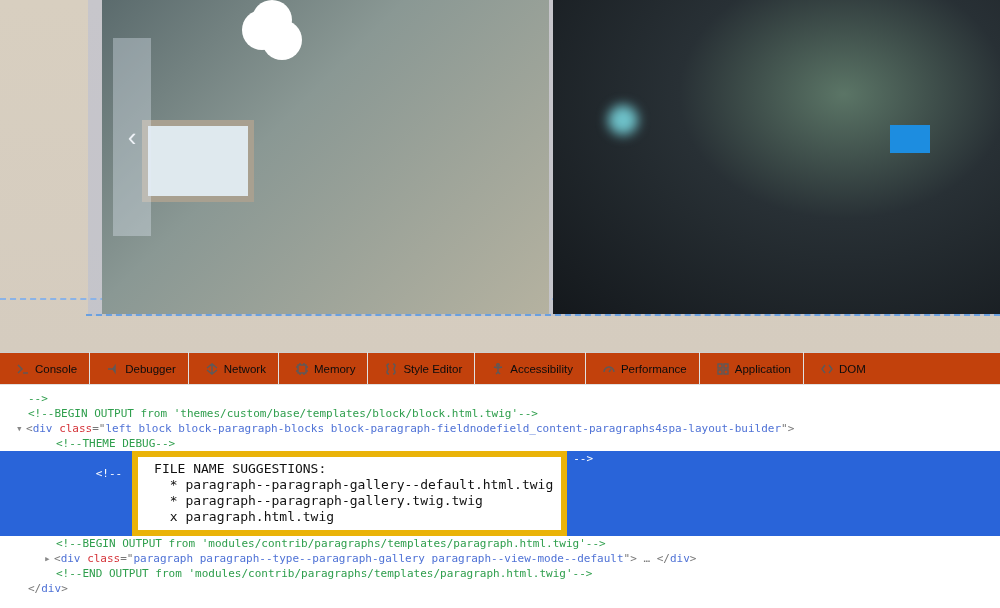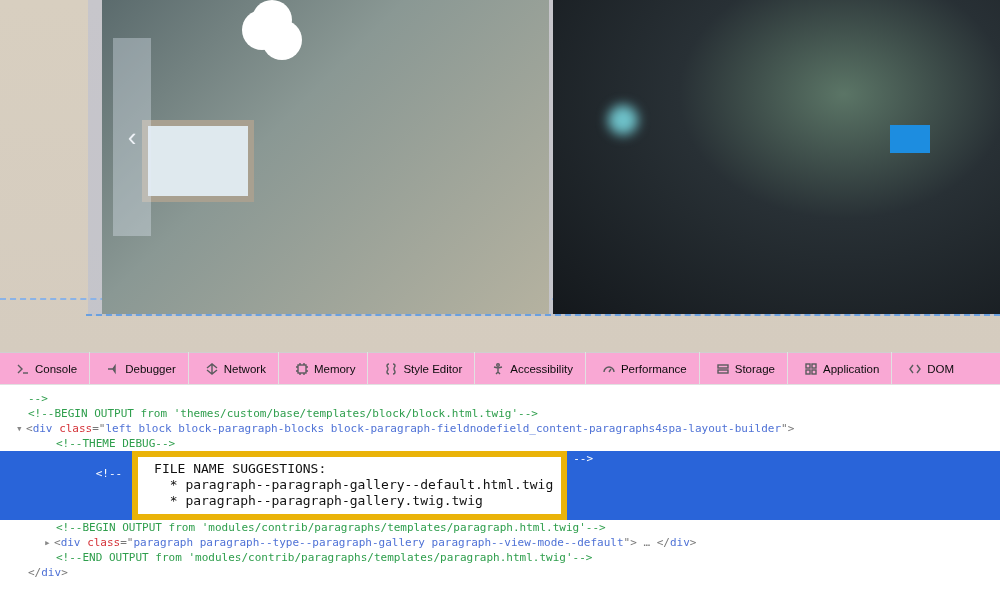--- a/index.html
+++ b/index.html
@@ -12,21 +12,21 @@
 .img-row { position: absolute; left: 102px; top: 0; right: 0; height: 314px; display: flex; gap: 4px; }
 .img-slot { flex: 1; background: #3a4a54; position: relative; overflow: hidden; }
 .room1 { background: linear-gradient(135deg, #5b6b6d 0%, #8a9894 40%, #b5b2a0 100%); }
 .room1::before { content:""; position:absolute; left:40px; top:120px; width:100px; height:70px; background:#dfe9ee; border:6px solid #a8a090; }
 .room1::after { content:""; position:absolute; left:140px; top:10px; width:40px; height:40px; background:#fff; border-radius:50%; box-shadow:20px 10px 0 0 #fff, 10px -10px 0 0 #fff; }
 .room2 { background: radial-gradient(ellipse at 65% 30%, #5b7566 0%, #283035 40%, #14181c 100%); }
 .room2::before { content:""; position:absolute; left:55px; top:105px; width:30px; height:30px; background:#6ec1c9; border-radius:50%; filter:blur(6px); }
 .room2::after { content:""; position:absolute; right:70px; top:125px; width:40px; height:28px; background:#1d8de0; }
 .carousel-prev { position:absolute; left:113px; top:38px; width:38px; height:198px; background:rgba(230,238,250,0.35); display:flex; align-items:center; justify-content:center; color:#eef2f7; font-size:26px; }
 
-.devtools-tabs { height: 33px; border-top: 1px solid #cfcfcf; border-bottom: 1px solid #e1e1e1; background:#f9a8d4; display:flex; align-items:center; padding:0 8px; gap:4px; font-size:11.5px; color:#0c0c0d; }
+.devtools-tabs { height: 33px; border-top: 1px solid #cfcfcf; border-bottom: 1px solid #e1e1e1; background:#c2410c; display:flex; align-items:center; padding:0 8px; gap:4px; font-size:11.5px; color:#0c0c0d; }
 .tab { display:flex; align-items:center; gap:5px; padding:0 8px; height:33px; cursor:pointer; }
 .tab.sep { border-left:1px solid #e1e1e1;padding-left:16px; }
 .tab .ic { width:14px; height:14px; display:flex; align-items:center; justify-content:center; color:#5a5a5d; }
 
 .markup-pane { height: 223px; overflow:auto; font-family: Menlo, Consolas, monospace; font-size:11px; line-height:15px; padding-top:6px; }
 .line { white-space: pre; }
 .i1 { padding-left: 28px; }
 .i2 { padding-left: 56px; }
 .twisty { display:inline-block; width:10px; margin-left:-12px; color:#888; cursor:pointer; }
 .c-comment { color:#2e9e4c; }
@@ -114,29 +114,20 @@
         <svg width="14" height="14" viewBox="0 0 14 14" fill="none" stroke="currentColor" stroke-width="1.4">
           <path d="M2 10a5 5 0 0 1 10 0"></path>
           <path d="M7 10l2-3"></path>
         </svg>
       </span>
     <span>Performance</span>
   </div>
   <div class="tab sep">
     <span class="ic">
         <svg width="14" height="14" viewBox="0 0 14 14" fill="none" stroke="currentColor" stroke-width="1.4">
-          <rect x="2" y="3" width="10" height="3"></rect>
-          <rect x="2" y="8" width="10" height="3"></rect>
-        </svg>
-      </span>
-    <span>Storage</span>
-  </div>
-  <div class="tab sep">
-    <span class="ic">
-        <svg width="14" height="14" viewBox="0 0 14 14" fill="none" stroke="currentColor" stroke-width="1.4">
           <rect x="2" y="2" width="4" height="4"></rect>
           <rect x="8" y="2" width="4" height="4"></rect>
           <rect x="2" y="8" width="4" height="4"></rect>
           <rect x="8" y="8" width="4" height="4"></rect>
         </svg>
       </span>
     <span>Application</span>
   </div>
   <div class="tab sep">
     <span class="ic">
@@ -155,20 +146,21 @@
   <div class="line i2 c-comment">&lt;!--THEME DEBUG--&gt;</div>
 
   <div class="sel-row">
     <div class="line i2" style="padding-top:0">
       <span class="c-comment">&lt;!--</span>
     </div>
     <div class="tooltip">
       <div class="hdr"> FILE NAME SUGGESTIONS:</div>
       <div class="item">   * paragraph--paragraph-gallery--default.html.twig</div>
       <div class="item">   * paragraph--paragraph-gallery.twig.twig</div>
+      <div class="item">   x paragraph.html.twig</div>
     </div>
     <div class="line" style="padding-left:6px"><span class="c-comment">--&gt;</span></div>
   </div>
 
   <div class="line i2 c-comment">&lt;!--BEGIN OUTPUT from 'modules/contrib/paragraphs/templates/paragraph.html.twig'--&gt;</div>
   <div class="line i2"><span class="twisty">▸</span><span class="c-punc">&lt;</span><span class="c-tag">div</span> <span class="c-attrname">class</span><span class="c-punc">="</span><span class="c-attrval">paragraph paragraph--type--paragraph-gallery paragraph--view-mode--default</span><span class="c-punc">"</span><span class="c-punc">&gt; … &lt;/</span><span class="c-tag">div</span><span class="c-punc">&gt;</span></div>
   <div class="line i2 c-comment">&lt;!--END OUTPUT from 'modules/contrib/paragraphs/templates/paragraph.html.twig'--&gt;</div>
   <div class="line i1"><span class="c-punc">&lt;/</span><span class="c-tag">div</span><span class="c-punc">&gt;</span></div>
 </div>
 

